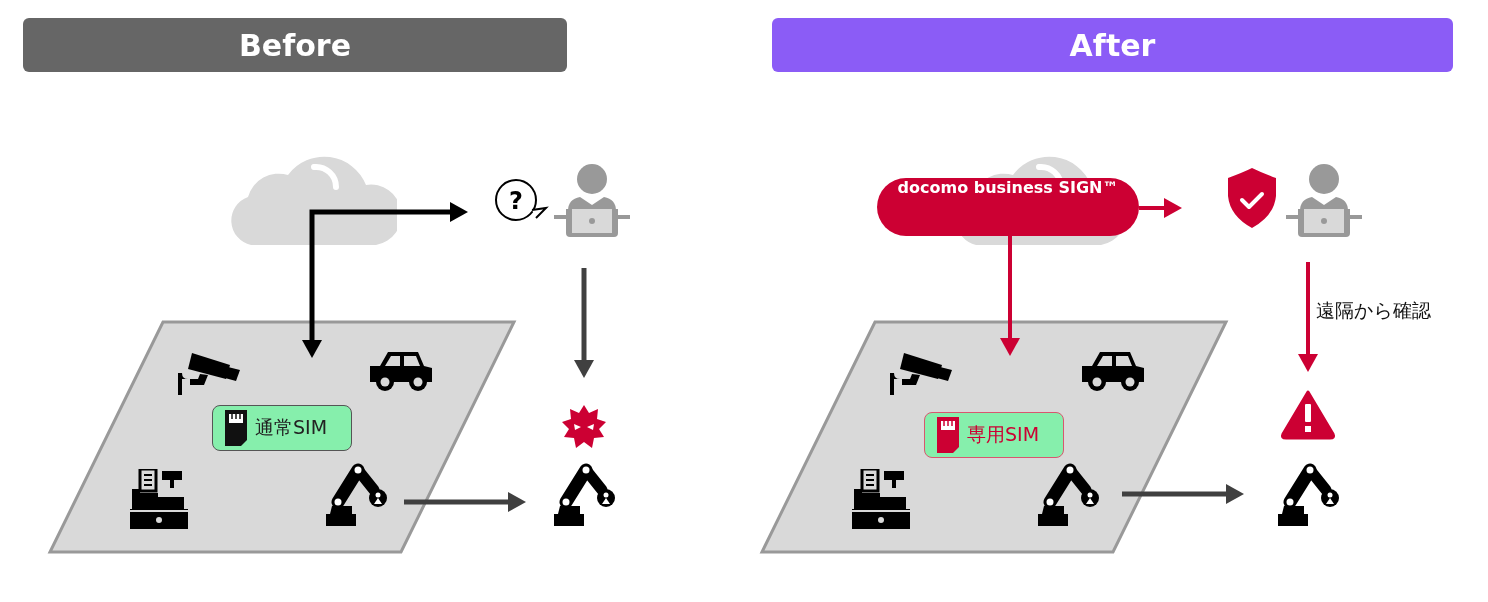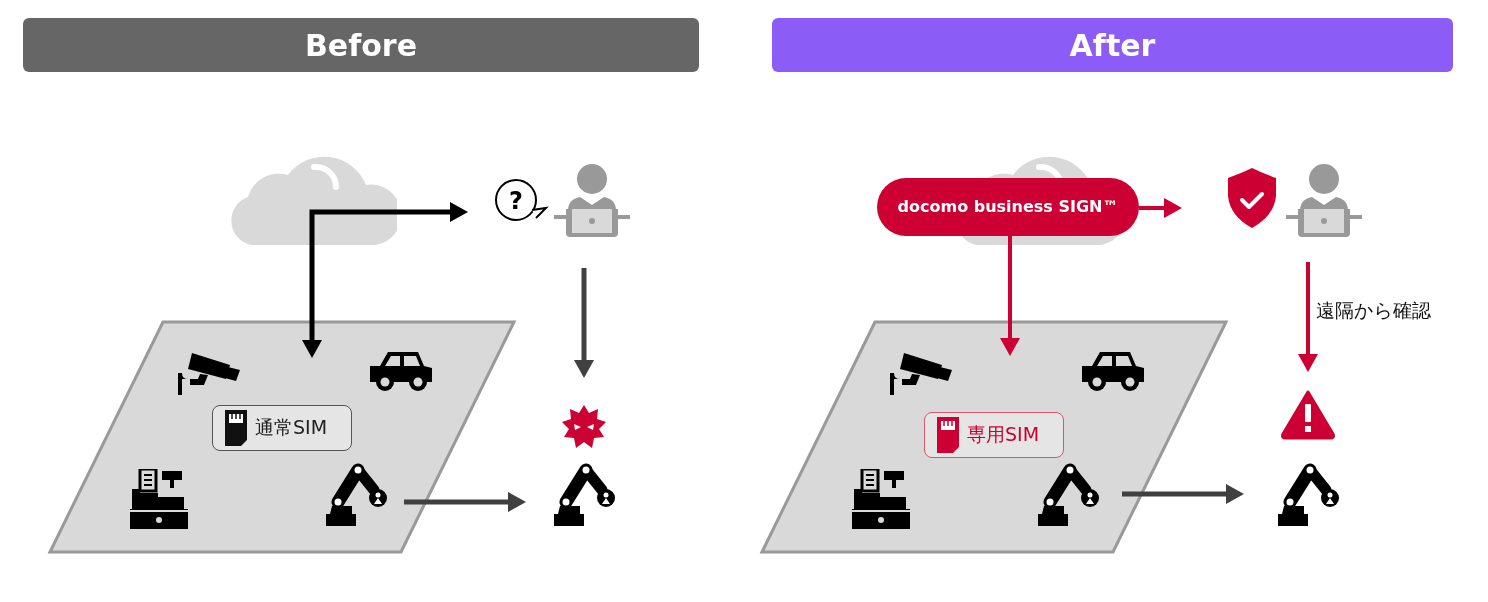--- a/index.html
+++ b/index.html
@@ -1,34 +1,34 @@
 <!DOCTYPE html>
 <html><head>
 <meta charset="utf-8">
 <style>
   html, body { margin:0; padding:0; background:#ffffff; }
   body { width:1488px; height:602px; position:relative; overflow:hidden;
          font-family:"DejaVu Sans", "Liberation Sans", sans-serif; }
   .header { position:absolute; top:18px; height:54px; border-radius:6px;
             color:#fff; font-weight:bold; font-size:30px; display:flex;
             align-items:center; justify-content:center; }
-  .header.before { left:23px; width:676px; background:#666666; }
+  .header.before { left:23px; width:544px; background:#666666; }
   .header.after { left:772px; width:681px; background:#8b5cf6; }
   svg.scene { position:absolute; left:0; top:0; }
   .admin-box { position:absolute; width:202px; height:142px; border:3px solid #d9d9d9;
                border-radius:10px; background:#fff; box-sizing:border-box; overflow:hidden; }
   .admin-box .title { height:38px; background:#d9d9d9; font-size:24px; color:#222;
                       display:flex; align-items:center; justify-content:center; }
   .sim-tag { position:absolute; height:46px; border-radius:8px; display:flex; align-items:center;
-             gap:8px; padding:0 12px; box-sizing:border-box; font-size:19px; background:#e5e5e5; }
+             gap:8px; padding:0 12px; box-sizing:border-box; font-size:19px; background:#86efac; }
   .sim-tag.normal { border:1.5px solid #555; color:#222; }
   .sim-tag.dedicated { border:1.5px solid #d9566f; color:#cc0033; }
   .pill { position:absolute; left:877px; top:178px; width:262px; height:58px; background:#cc0033;
           border-radius:29px; color:#fff; font-weight:bold; font-size:16px; text-align:center;
-          display:flex; flex-direction:column; justify-content:center; line-height:20px; }
+          display:flex; flex-direction:row; justify-content:center; line-height:20px; }
   .remote-label { position:absolute; left:1316px; top:298px; font-size:19px; font-weight:normal; color:#111; }
 </style>
 </head>
 <body>
 
 <div class="header before">
   <span>Before</span>
 </div>
 <div class="header after">
   <span>After</span>

